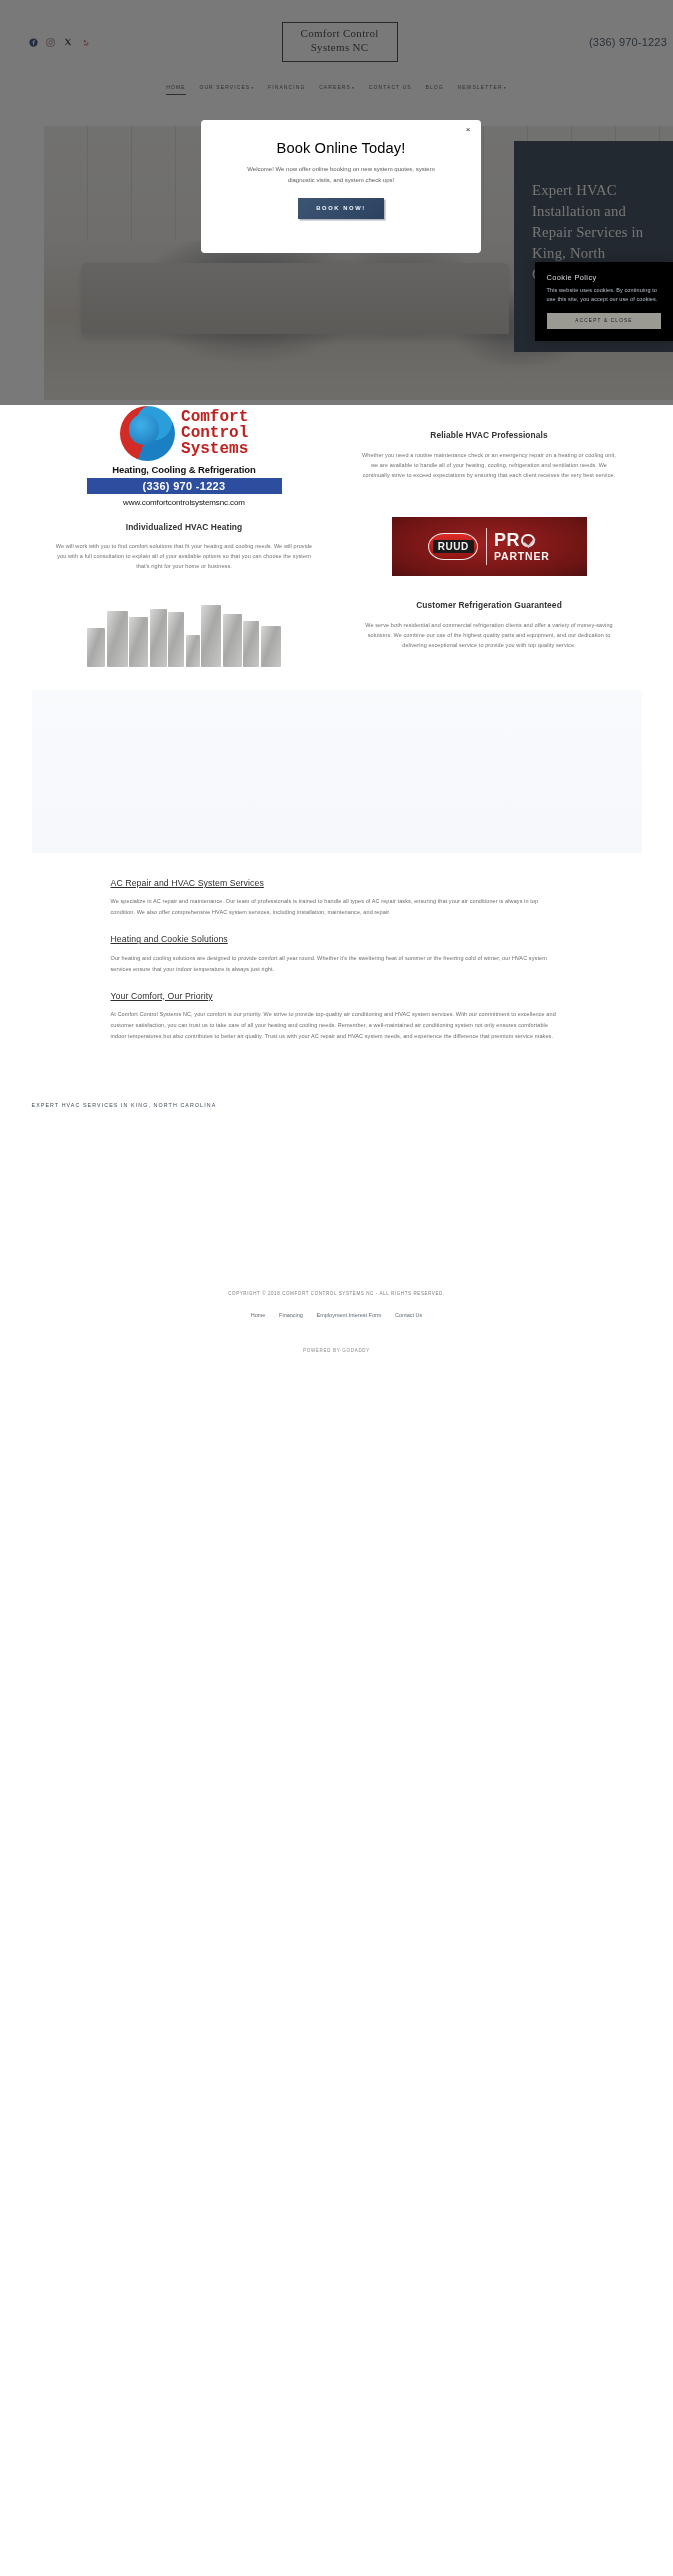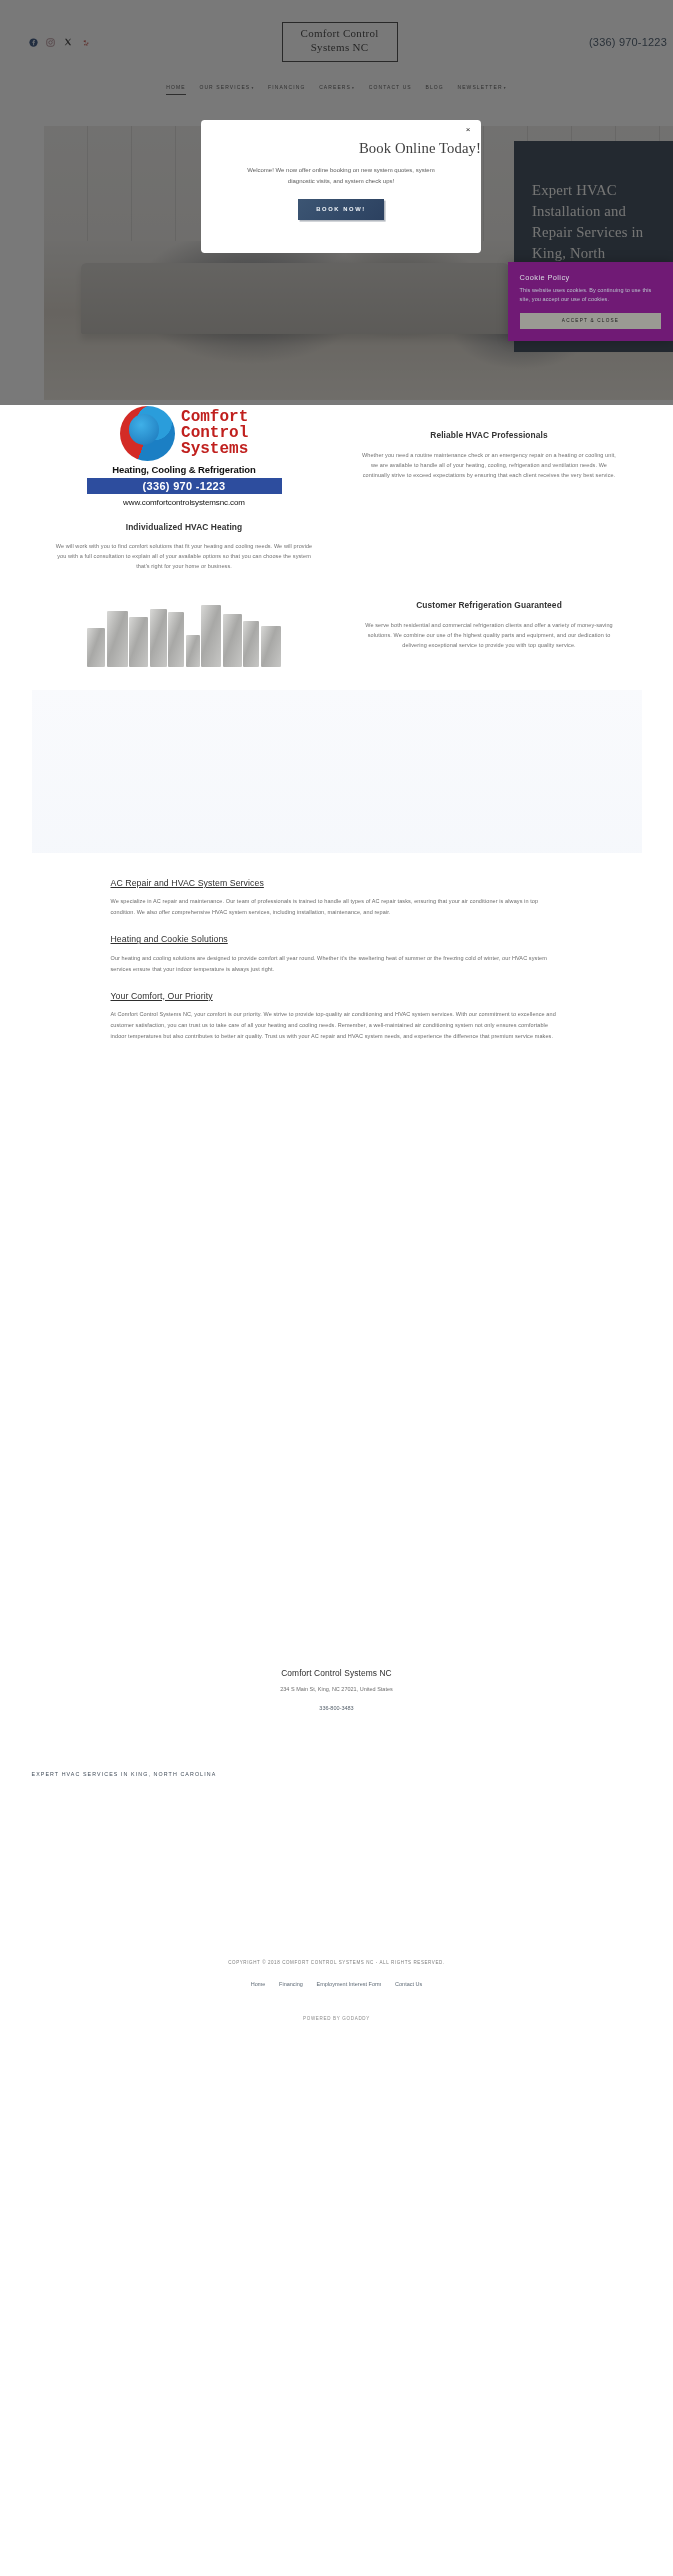--- a/index.html
+++ b/index.html
@@ -130,22 +130,22 @@
     line-height: 21px;
     color: #f4f4f2;
     letter-spacing: 0.2px;
   }
 
   
   .cookie {
     position: absolute;
     right: 0;
     top: 262px;
-    width: 165px;
-    background: #701a75;
+    width: 138px;
+    background: #000000;
     padding: 10.5px 11.6px 11.6px;
     z-index: 30;
     box-shadow: 0 0 10.5px rgba(0,0,0,.25);
   }
   .cookie h3 {
     font-weight: normal;
     font-size: 7.4px;
     letter-spacing: 0.4px;
     color: #d9dde2;
     margin-bottom: 4.7px;
@@ -314,22 +314,22 @@
     z-index: 25;
     text-align: center;
     padding-top: 20px;
   }
   .modal-close {
     position: absolute; right: 10.5px; top: 6.3px;
     font-size: 8px; color:#222; cursor: pointer; line-height: 1;
     background: none; border: none; font-family:"Liberation Sans",sans-serif;
   }
   .modal h2 {
-    font-family: Liberation Serif, serif;
-    font-weight: normal; font-size: 14.7px; color:#404040; letter-spacing:0.1px;text-align:right;
+    font-family: Liberation Sans, sans-serif;
+    font-weight: normal; font-size: 14.7px; color:#000000; letter-spacing:0.1px;
   }
   .modal p {
     font-size: 6px; line-height: 11px; color:#5b5b5b;
     margin: 8.4px auto 0; width: 205px;
   }
   .modal-btn {
     margin-top: 11.6px;
     display: inline-block;
     background: linear-gradient(135deg,#3c5573,#2c4160);
     color:#f2f6fa;
@@ -426,20 +426,35 @@
       </div>
     </div>
 
     <div class="row2">
       <div class="col">
         <div class="pad-txt">
           <h2>Individualized HVAC Heating</h2>
           <p>We will work with you to find comfort solutions that fit your heating and cooling needs. We will provide you with a full consultation to explain all of your available options so that you can choose the system that's right for your home or business.</p>
         </div>
       </div>
+      <div class="col">
+        <div class="ruud">
+          <div class="ruud-mark">
+            <b>RUUD</b>
+          </div>
+          <div class="ruud-sep"></div>
+          <div class="ruud-pro">
+            <div class="p1">
+              <span>PR</span>
+              <span class="ruud-check"></span>
+            </div>
+            <div class="p2">PARTNER</div>
+          </div>
+        </div>
+      </div>
     </div>
 
     <div class="row2">
       <div class="col">
         <div class="units">
           <div class="unit" style="width:18px;height:39px"></div>
           <div class="unit" style="width:21px;height:56px"></div>
           <div class="unit" style="width:19px;height:50px"></div>
           <div class="unit" style="width:17px;height:58px"></div>
           <div class="unit" style="width:16px;height:55px"></div>
@@ -475,25 +490,20 @@
     <p> We specialize in AC repair and maintenance. Our team of professionals is trained to handle all types of AC repair tasks, ensuring that your air conditioner is always in top condition. We also offer comprehensive HVAC system services, including installation, maintenance, and repair.</p>
 
     <h2>Heating and Cookie Solutions</h2>
     <p> Our heating and cooling solutions are designed to provide comfort all year round. Whether it's the sweltering heat of summer or the freezing cold of winter, our HVAC system services ensure that your indoor temperature is always just right.</p>
 
     <h2>Your Comfort, Our Priority</h2>
     <p> At Comfort Control Systems NC, your comfort is our priority. We strive to provide top-quality air conditioning and HVAC system services. With our commitment to excellence and customer satisfaction, you can trust us to take care of all your heating and cooling needs. Remember, a well-maintained air conditioning system not only ensures comfortable indoor temperatures but also contributes to better air quality. Trust us with your AC repair and HVAC system needs, and experience the difference that premium service makes.</p>
   </article>
 
   <footer>
-    <div class="footer-main">
-      <h3>Comfort Control Systems NC</h3>
-      <div class="addr">234 S Main St, King, NC 27021, United States</div>
-      <div class="fphone">336-800-3483</div>
-    </div>
 
     <div class="tagline">EXPERT HVAC SERVICES IN KING, NORTH CAROLINA</div>
 
     <div class="copybar">
       <div class="cr">COPYRIGHT © 2018 COMFORT CONTROL SYSTEMS NC - ALL RIGHTS RESERVED.</div>
       <div class="links">
         <a>Home</a>
         <a>Financing</a>
         <a>Employment Interest Form</a>
         <a>Contact Us</a>

